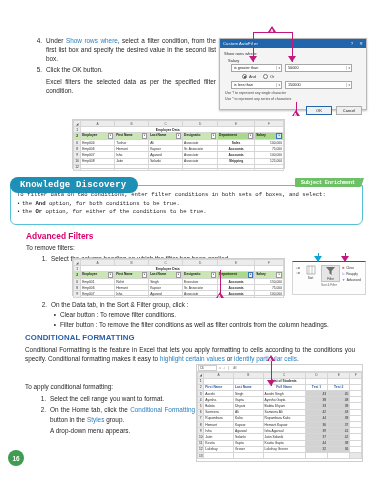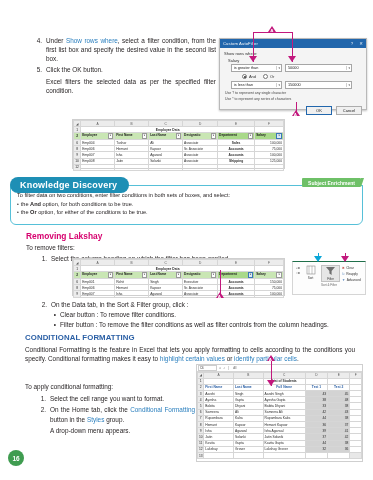--- a/index.html
+++ b/index.html
@@ -103,21 +103,21 @@
   .rb-az{display:flex;flex-direction:column;gap:1.5px;padding-top:1px;}
   .rb-az .mini{font-size:3px;color:#333;display:flex;align-items:center;gap:1px;}
   .rb-bigbtn{width:17px;display:flex;flex-direction:column;align-items:center;gap:1px;}
   .rb-bigbtn.hl{background:#e6e6e6;border:.5px solid #c2c2c2;}
   .rb-bigbtn .lbl{font-size:3px;color:#333;}
   .rb-side{display:flex;flex-direction:column;gap:2px;padding-top:1px;}
   .rb-side .it{display:flex;align-items:center;gap:1.5px;font-size:3.2px;color:#333;}
   .rb-foot{text-align:center;font-size:3px;color:#666;padding-bottom:1px;}
 
   
-  .kd{position:absolute;}
+  .kd{position:absolute;font-family:Liberation Mono, monospace;}
   .kd-box{
     position:absolute;left:0;top:8px;right:0;bottom:0;
     border:1px solid #56c0d8;border-radius:0 0 6px 6px;background:#fff;
   }
   .kd-tab{
     position:absolute;left:0;top:0;height:16px;padding:0 12px 0 10px;
     background:#1e8fb5;border-radius:9px;display:flex;align-items:center;
     color:#fff;font-weight:bold;font-size:9px;letter-spacing:.2px;z-index:3;
   }
   .kd-rule{position:absolute;left:108px;right:0;top:8px;height:1px;background:#56c0d8;}
@@ -325,21 +325,21 @@
         <span><span>the </span><b>And</b><span> option, for both conditions to be true.</span></span>
       </div>
       <div class="kd-li">
         <span class="b">•</span>
         <span><span>the </span><b>Or</b><span> option, for either of the conditions to be true.</span></span>
       </div>
     </div>
   </div>
 
   <div style="position:absolute;left:26px;top:231px;width:330px;">
-    <div class="h-pink">Removing Lakshay</div>
+    <div class="h-pink">Advanced Filters</div>
     <div class="body-txt" style="margin-top:2px;">To remove filters:</div>
     <div class="step body-txt" style="margin-top:2px;margin-left:12px;">
       <div class="num">1.</div>
       <div class="txt">Select the column heading on which the filter has been applied.</div>
     </div>
   </div>
 
   <div class="sheet" style="left:72px;top:258px;width:211px;height:36px;">
     <table>
       <colgroup>

